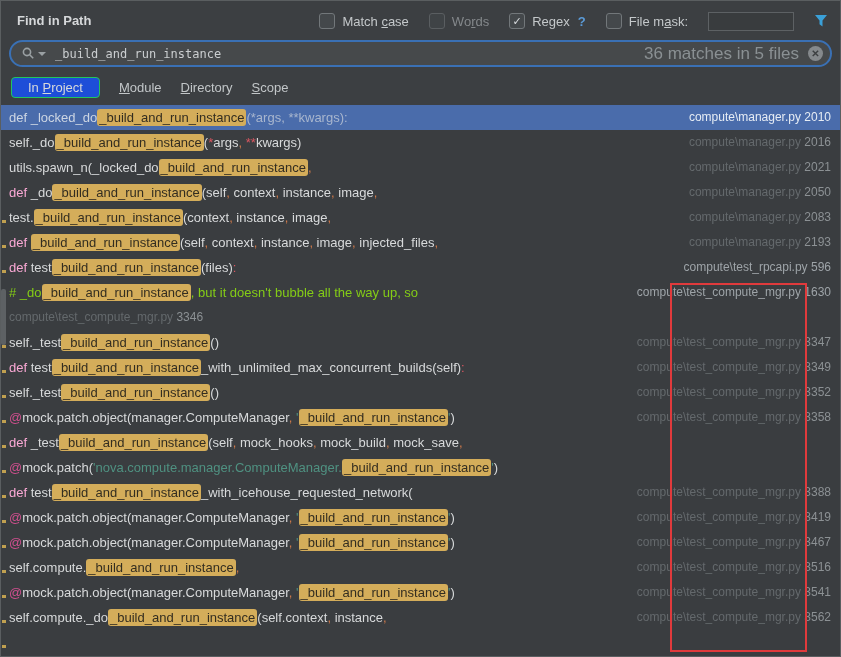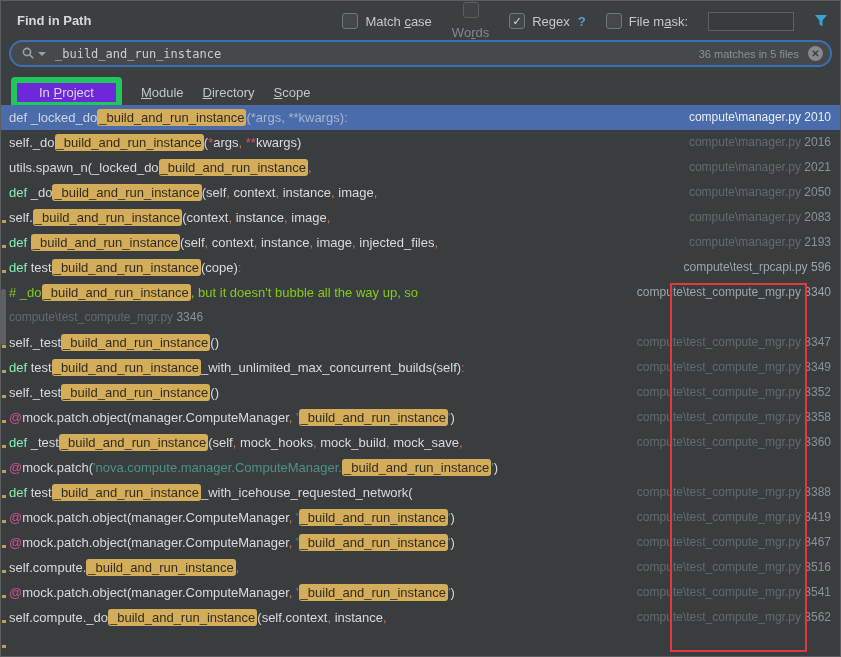--- a/index.html
+++ b/index.html
@@ -6,57 +6,57 @@
   body{
     width:841px;height:657px;position:relative;overflow:hidden;
     background:#3c3f42;border:1px solid #5a5e60;box-sizing:border-box;
     font-family:"Liberation Sans",sans-serif;
     -webkit-font-smoothing:antialiased;
   }
   
   .title{position:absolute;left:16px;top:12px;font-size:13px;font-weight:bold;color:#d6d8da;}
   .options{position:absolute;right:12px;top:10px;display:flex;align-items:center;gap:20px;height:20px;}
   .opt{display:flex;align-items:center;gap:7px;font-size:13px;color:#c4c8ca;cursor:default;}
-  .opt.disabled{color:#84888b;flex-direction:column;}
+  .opt.disabled{color:#84888b;}
   .cb{width:14px;height:14px;border:1px solid #72777a;background:#44484b;border-radius:3px;
       display:flex;align-items:center;justify-content:center;font-size:11px;line-height:11px;color:#d9dde0;}
   .opt.disabled .cb{border-color:#5a5e61;background:#3f4346;}
   .mn{text-decoration:underline;}
   .help{color:#5b9bd8;font-weight:bold;margin-left:1px;font-size:13px;}
   .mask-input{width:86px;height:19px;background:#393c3e;border:1px solid #5d6164;color:#ccc;
       font-size:12px;padding:0 4px;box-sizing:border-box;outline:none;}
   .funnel{display:flex;align-items:center;}
   
   .searchbox{position:absolute;left:8px;right:8px;top:39px;height:27px;border-radius:14px;
       background:#46494b;border:2px solid #3a70b4;box-sizing:border-box;
       display:flex;align-items:center;padding:0 7px 0 10px;}
   .mag{display:flex;align-items:center;}
   .caret{width:0;height:0;border-left:4px solid transparent;border-right:4px solid transparent;
       border-top:4px solid #9aa0a3;margin-left:2px;}
   .search-input{flex:1;background:transparent;border:none;outline:none;color:#cbced0;
       font-family:"DejaVu Sans Mono",monospace;font-size:12px;margin-left:7px;}
-  .matches{color:#8a9093;font-size:11px;margin-right:9px;white-space:nowrap;}
+  .matches{color:#8a9093;font-size:17px;margin-right:9px;white-space:nowrap;}
   .clear{width:15px;height:15px;border-radius:50%;background:#85898c;color:#3c3f41;
       font-size:10px;font-weight:bold;display:flex;align-items:center;justify-content:center;cursor:default;}
   
   .tabs{position:absolute;left:10px;top:76px;display:flex;align-items:center;gap:19px;
       font-size:13px;color:#c2c6c8;}
   .tab{cursor:default;}
-  .tab.selected{border:6px solid #22c55e;background:#6d28d9;border-radius:4px;padding:2px 22px;color:#d6d9db;}
+  .tab.selected{border:1px solid #22c55e;background:#1d4ed8;border-radius:4px;padding:2px 16px;color:#d6d9db;}
   
   .results{position:absolute;top:104px;left:0;right:0;bottom:0;overflow:hidden;background:#3a3d40;}
   .row{height:25px;line-height:25px;display:flex;align-items:center;font-size:13px;padding-left:8px;}
   .row.selected{background:#4a6cab;}
   .code{flex:1 1 auto;white-space:pre;overflow:hidden;}
   .loc{flex:0 0 auto;padding-right:9px;font-size:12px;white-space:pre;}
   .path{color:#64696c;} .lineno{color:#8c9194;}
   .loc.bright .path,.loc.bright .lineno{color:#9ea4a8;}
   .row.selected .path,.row.selected .lineno{color:#e6ecf4;}
   
-  .seg-k{color:#86efac;}           
+  .seg-k{color:#f9a8d4;}           
   .seg-t{color:#d8dadb;}           
   .seg-p{color:#cd7849;}           
   .seg-a{color:#d85660;}           
   .seg-s{color:#4f9181;}           
   .seg-c{color:#84cc16;}           
   .seg-e{color:#cf4f8e;}           
   .seg-w{color:#cdd6e3;}           
   .seg-d{color:#a8b6ce;}           
   .seg-m{background:#d4ad5a;color:#332d20;border-radius:3px;padding:1px 2px;}
   
@@ -129,34 +129,34 @@
     </div>
     <div class="row">
       <div class="code"><span class="seg-t">utils.spawn_n(_locked_do</span><span class="seg-m">_build_and_run_instance</span><span class="seg-p">,</span></div>
       <div class="loc"><span class="path">compute\manager.py</span> <span class="lineno">2021</span></div>
     </div>
     <div class="row">
       <div class="code"><span class="seg-k">def </span><span class="seg-t">_do</span><span class="seg-m">_build_and_run_instance</span><span class="seg-t">(self</span><span class="seg-p">,</span><span class="seg-t"> context</span><span class="seg-p">,</span><span class="seg-t"> instance</span><span class="seg-p">,</span><span class="seg-t"> image</span><span class="seg-p">,</span></div>
       <div class="loc"><span class="path">compute\manager.py</span> <span class="lineno">2050</span></div>
     </div>
     <div class="row">
-      <div class="code"><span class="seg-t">self.</span><span class="seg-m">_build_and_run_instance</span><span class="seg-t">(context</span><span class="seg-p">,</span><span class="seg-t"> instance</span><span class="seg-p">,</span><span class="seg-t"> image</span><span class="seg-p">,</span></div>
+      <div class="code"><span class="seg-t">test.</span><span class="seg-m">_build_and_run_instance</span><span class="seg-t">(context</span><span class="seg-p">,</span><span class="seg-t"> instance</span><span class="seg-p">,</span><span class="seg-t"> image</span><span class="seg-p">,</span></div>
       <div class="loc"><span class="path">compute\manager.py</span> <span class="lineno">2083</span></div>
     </div>
     <div class="row">
       <div class="code"><span class="seg-k">def </span><span class="seg-m">_build_and_run_instance</span><span class="seg-t">(self</span><span class="seg-p">,</span><span class="seg-t"> context</span><span class="seg-p">,</span><span class="seg-t"> instance</span><span class="seg-p">,</span><span class="seg-t"> image</span><span class="seg-p">,</span><span class="seg-t"> injected_files</span><span class="seg-p">,</span></div>
       <div class="loc"><span class="path">compute\manager.py</span> <span class="lineno">2193</span></div>
     </div>
     <div class="row">
-      <div class="code"><span class="seg-k">def </span><span class="seg-t">test</span><span class="seg-m">_build_and_run_instance</span><span class="seg-t">(cope)</span><span class="seg-a">:</span></div>
+      <div class="code"><span class="seg-k">def </span><span class="seg-t">test</span><span class="seg-m">_build_and_run_instance</span><span class="seg-t">(files)</span><span class="seg-a">:</span></div>
       <div class="loc bright"><span class="path">compute\test_rpcapi.py</span> <span class="lineno">596</span></div>
     </div>
     <div class="row">
       <div class="code"><span class="seg-c"># _do</span><span class="seg-m">_build_and_run_instance</span><span class="seg-c">, but it doesn't bubble all the way up, so</span></div>
-      <div class="loc bright"><span class="path">compute\test_compute_mgr.py</span> <span class="lineno">3340</span></div>
+      <div class="loc bright"><span class="path">compute\test_compute_mgr.py</span> <span class="lineno">1630</span></div>
     </div>
     <div class="row">
       <div class="loc"><span class="path">compute\test_compute_mgr.py</span> <span class="lineno">3346</span></div>
     </div>
     <div class="row">
       <div class="code"><span class="seg-t">self._test</span><span class="seg-m">_build_and_run_instance</span><span class="seg-t">()</span></div>
       <div class="loc"><span class="path">compute\test_compute_mgr.py</span> <span class="lineno">3347</span></div>
     </div>
     <div class="row">
       <div class="code"><span class="seg-k">def </span><span class="seg-t">test</span><span class="seg-m">_build_and_run_instance</span><span class="seg-t">_with_unlimited_max_concurrent_builds(self)</span><span class="seg-a">:</span></div>
@@ -165,21 +165,20 @@
     <div class="row">
       <div class="code"><span class="seg-t">self._test</span><span class="seg-m">_build_and_run_instance</span><span class="seg-t">()</span></div>
       <div class="loc"><span class="path">compute\test_compute_mgr.py</span> <span class="lineno">3352</span></div>
     </div>
     <div class="row">
       <div class="code"><span class="seg-e">@</span><span class="seg-t">mock.patch.object(manager.ComputeManager</span><span class="seg-p">,</span><span class="seg-t"> </span><span class="seg-s">'</span><span class="seg-m">_build_and_run_instance</span><span class="seg-s">'</span><span class="seg-t">)</span></div>
       <div class="loc"><span class="path">compute\test_compute_mgr.py</span> <span class="lineno">3358</span></div>
     </div>
     <div class="row">
       <div class="code"><span class="seg-k">def </span><span class="seg-t">_test</span><span class="seg-m">_build_and_run_instance</span><span class="seg-t">(self</span><span class="seg-p">,</span><span class="seg-t"> mock_hooks</span><span class="seg-p">,</span><span class="seg-t"> mock_build</span><span class="seg-p">,</span><span class="seg-t"> mock_save</span><span class="seg-p">,</span></div>
-      <div class="loc"><span class="path">compute\test_compute_mgr.py</span> <span class="lineno">3360</span></div>
     </div>
     <div class="row">
       <div class="code"><span class="seg-e">@</span><span class="seg-t">mock.patch(</span><span class="seg-s">'nova.compute.manager.ComputeManager.</span><span class="seg-m">_build_and_run_instance</span><span class="seg-s">'</span><span class="seg-t">)</span></div>
     </div>
     <div class="row">
       <div class="code"><span class="seg-k">def </span><span class="seg-t">test</span><span class="seg-m">_build_and_run_instance</span><span class="seg-t">_with_icehouse_requested_network(</span></div>
       <div class="loc"><span class="path">compute\test_compute_mgr.py</span> <span class="lineno">3388</span></div>
     </div>
     <div class="row">
       <div class="code"><span class="seg-e">@</span><span class="seg-t">mock.patch.object(manager.ComputeManager</span><span class="seg-p">,</span><span class="seg-t"> </span><span class="seg-s">'</span><span class="seg-m">_build_and_run_instance</span><span class="seg-s">'</span><span class="seg-t">)</span></div>

